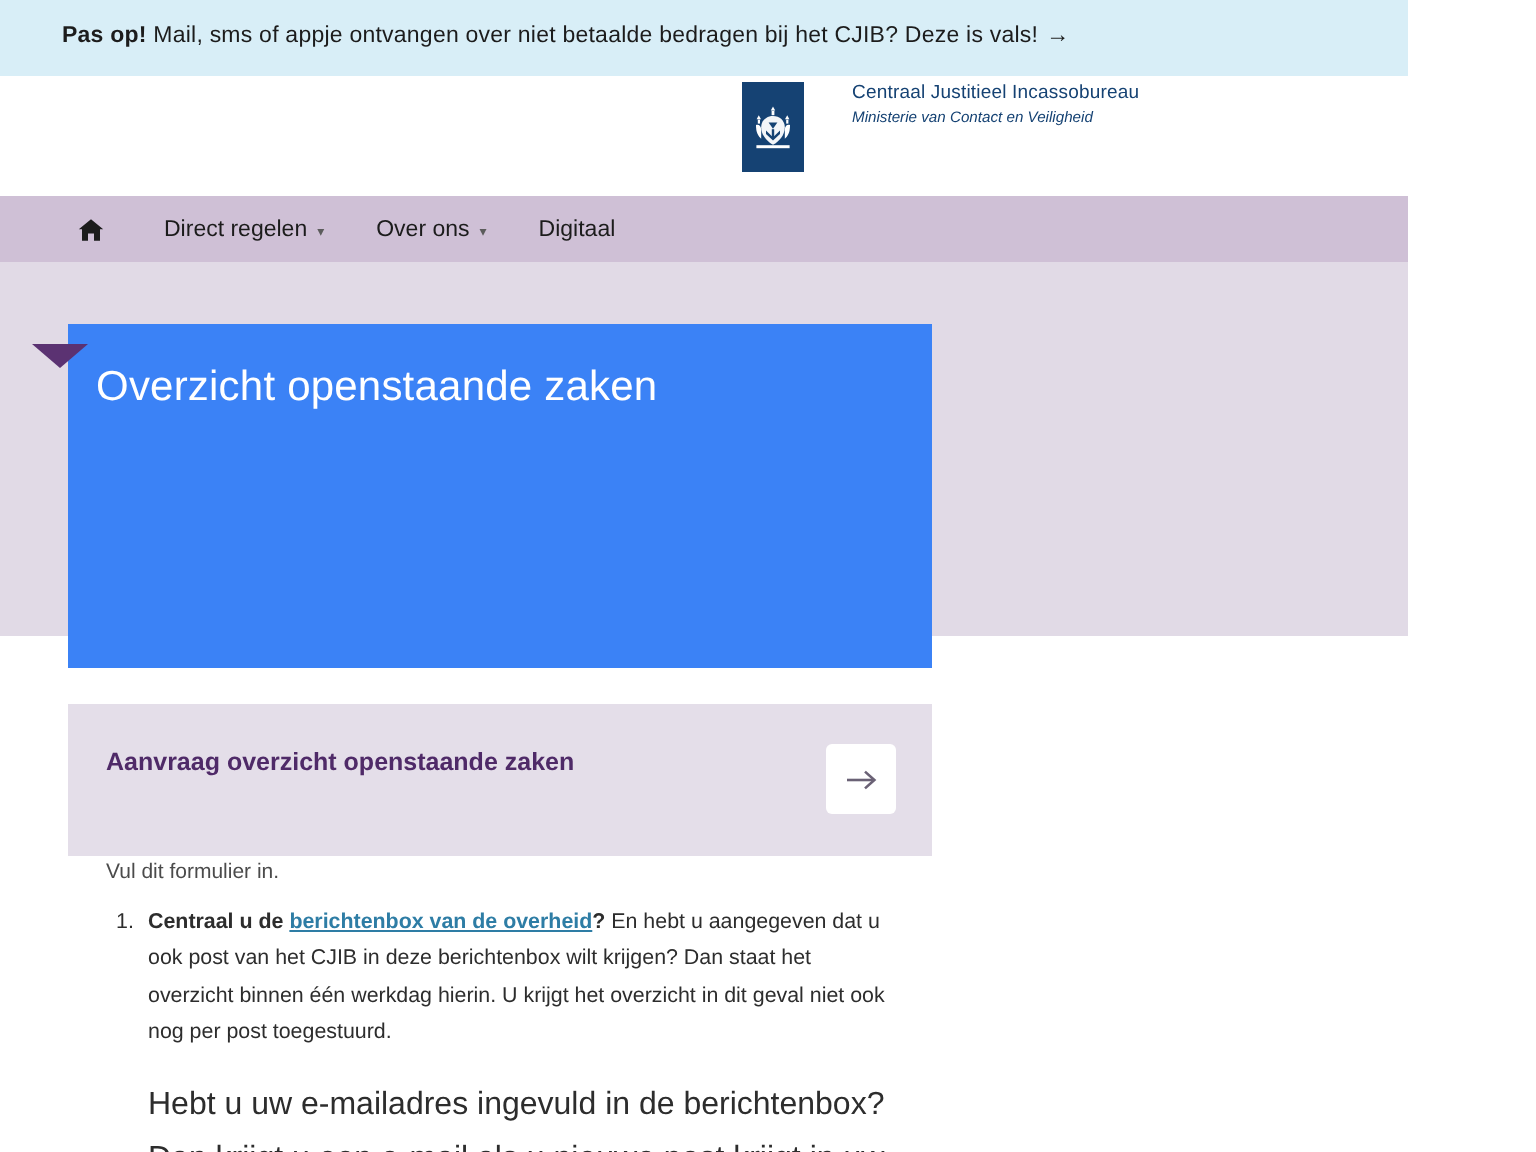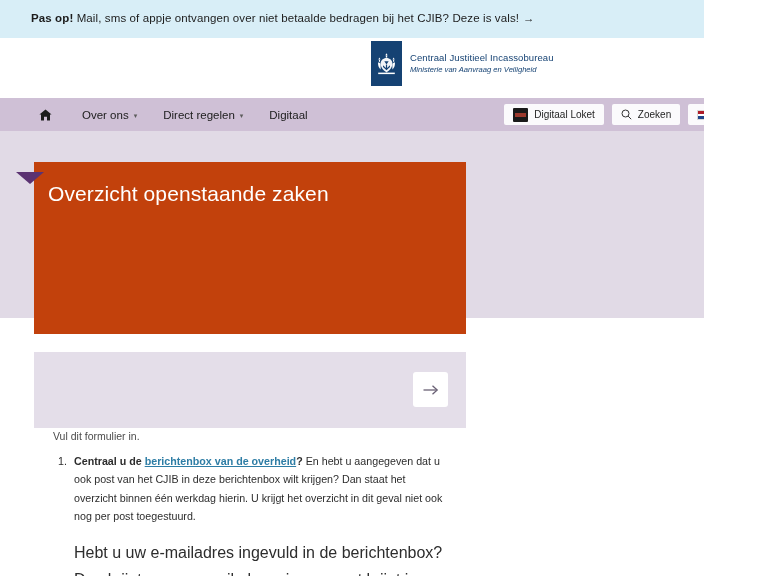--- a/index.html
+++ b/index.html
@@ -72,21 +72,22 @@
     top: 38px;
     width: 768px;
     height: 60px;
     background: #ffffff;
   }
   .logo-wrap {
     position: absolute;
     left: 371px;
     top: 3px;
     display: flex;
-    align-items: center;
+    align-items: flex-start;
+    gap: 16px;
   }
   .logo-mark {
     width: 31px;
     height: 45px;
     background: #154273;
     display: flex;
     align-items: center;
     justify-content: center;
     flex: 0 0 auto;
   }
@@ -222,21 +223,21 @@
     background: #e1dae6;
   }
 
   
   .hero {
     position: absolute;
     left: 34px;
     top: 162px;
     width: 432px;
     height: 172px;
-    background: #c2410c;
+    background: #3b82f6;
   }
   .hero-title {
     position: absolute;
     left: 14px;
     top: 20px;
     font-size: 21px;
     color: #ffffff;
     font-weight: normal;
     letter-spacing: 0.005em;
     white-space: nowrap;
@@ -391,73 +392,55 @@
           </g>
           <g fill="#154273">
             <path d="M9.3 10.2 L11.5 13.4 L13.7 10.2 Z"></path>
             <rect x="10.9" y="13.6" width="1.2" height="4.6"></rect>
             <path d="M8.0 14.2 L11.5 17.6 L15.0 14.2 L15.0 16.0 L11.5 19.2 L8.0 16.0 Z"></path>
           </g>
         </svg>
       </div>
       <div class="logo-text">
         <div class="logo-title">Centraal Justitieel Incassobureau</div>
-        <div class="logo-sub">Ministerie van Aanvraag en Veiligheid</div>
+        <div class="logo-sub">Ministerie van Contact en Veiligheid</div>
       </div>
     </div>
   </div>
 
   <div class="navbar">
     <div class="nav-left">
       <div class="nav-home">
         <svg width="13" height="12" viewBox="0 0 13 12" aria-hidden="true">
           <path d="M6.5 0.6 L0.4 5.6 L2.0 5.6 L2.0 11.4 L5.0 11.4 L5.0 7.8 L8.0 7.8 L8.0 11.4 L11.0 11.4 L11.0 5.6 L12.6 5.6 Z" fill="#1c1c1c"></path>
         </svg>
       </div>
       <div class="nav-item">
+        <span>Direct regelen</span>
+        <span class="nav-caret">▾</span>
+      </div>
+      <div class="nav-item">
         <span>Over ons</span>
         <span class="nav-caret">▾</span>
       </div>
       <div class="nav-item">
-        <span>Direct regelen</span>
-        <span class="nav-caret">▾</span>
-      </div>
-      <div class="nav-item">
         <span>Digitaal</span>
       </div>
-    </div>
-    <div class="nav-right">
-      <button class="nav-btn">
-        <span class="digid-icon"></span>
-        <span>Digitaal Loket</span>
-      </button>
-      <button class="nav-btn">
-        <span class="search-icon">
-          <svg width="11" height="11" viewBox="0 0 11 11" aria-hidden="true">
-            <circle cx="4.5" cy="4.5" r="3.5" fill="none" stroke="#333333" stroke-width="1"></circle>
-            <line x1="7.1" y1="7.1" x2="10.2" y2="10.2" stroke="#333333" stroke-width="1"></line>
-          </svg>
-        </span>
-        <span>Zoeken</span>
-      </button>
-      <button class="nav-btn">
-        <span class="flag-icon"></span>
-        <span>NL</span>
-      </button>
     </div>
   </div>
 
   <div class="band"></div>
 
   <div class="hero">
     <div class="hero-title">Overzicht openstaande zaken</div>
   </div>
   <div class="hero-notch"></div>
 
   <div class="form-card">
+    <div class="card-title">Aanvraag overzicht openstaande zaken</div>
     <div class="card-sub">Vul dit formulier in.</div>
     <button class="card-arrow-btn">
       <svg width="16" height="12" viewBox="0 0 16 12" aria-hidden="true">
         <line x1="0.5" y1="6" x2="13.5" y2="6" stroke="#6a6175" stroke-width="1.3"></line>
         <polyline points="9.5,1.8 14.2,6 9.5,10.2" fill="none" stroke="#6a6175" stroke-width="1.3"></polyline>
       </svg>
     </button>
   </div>
 
   <div class="content">

